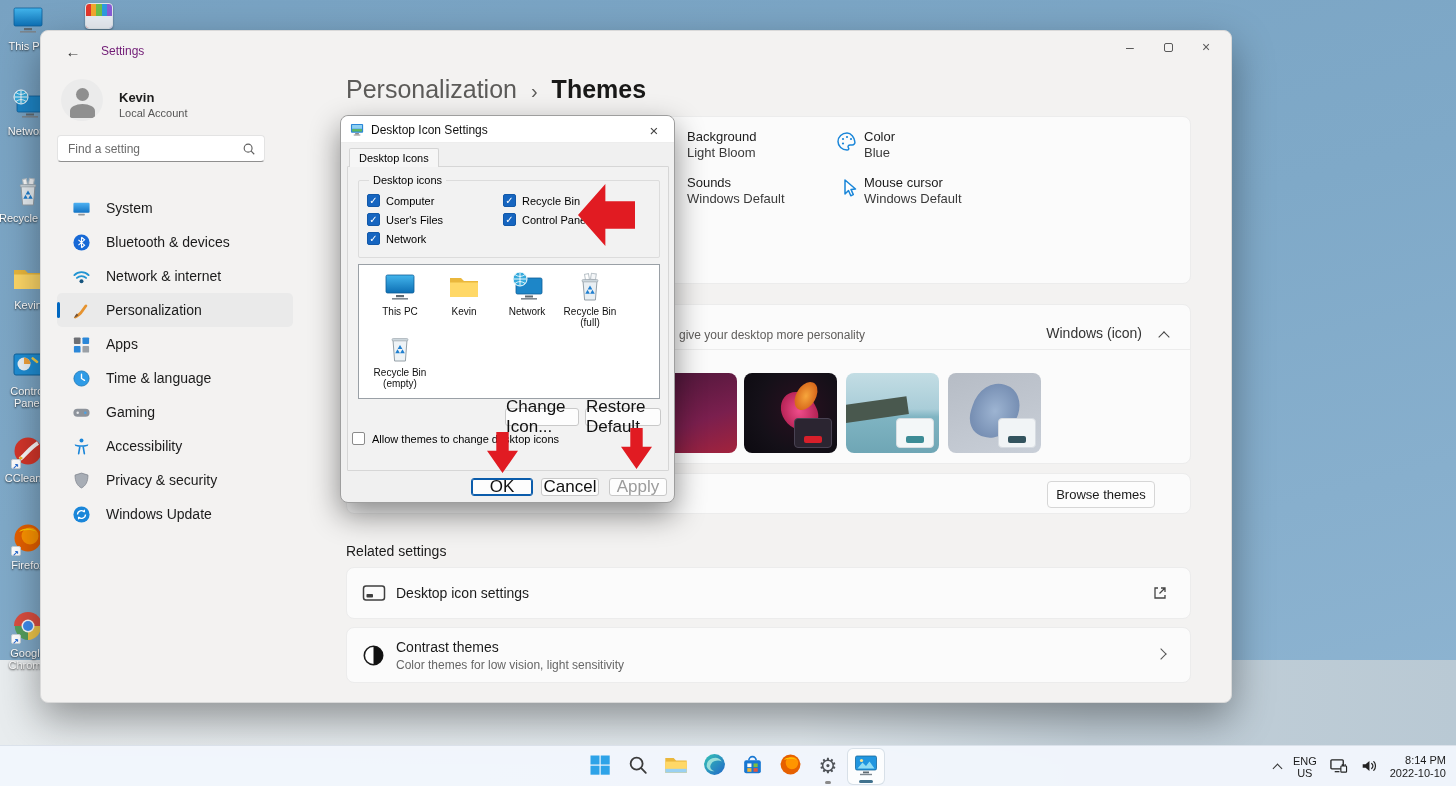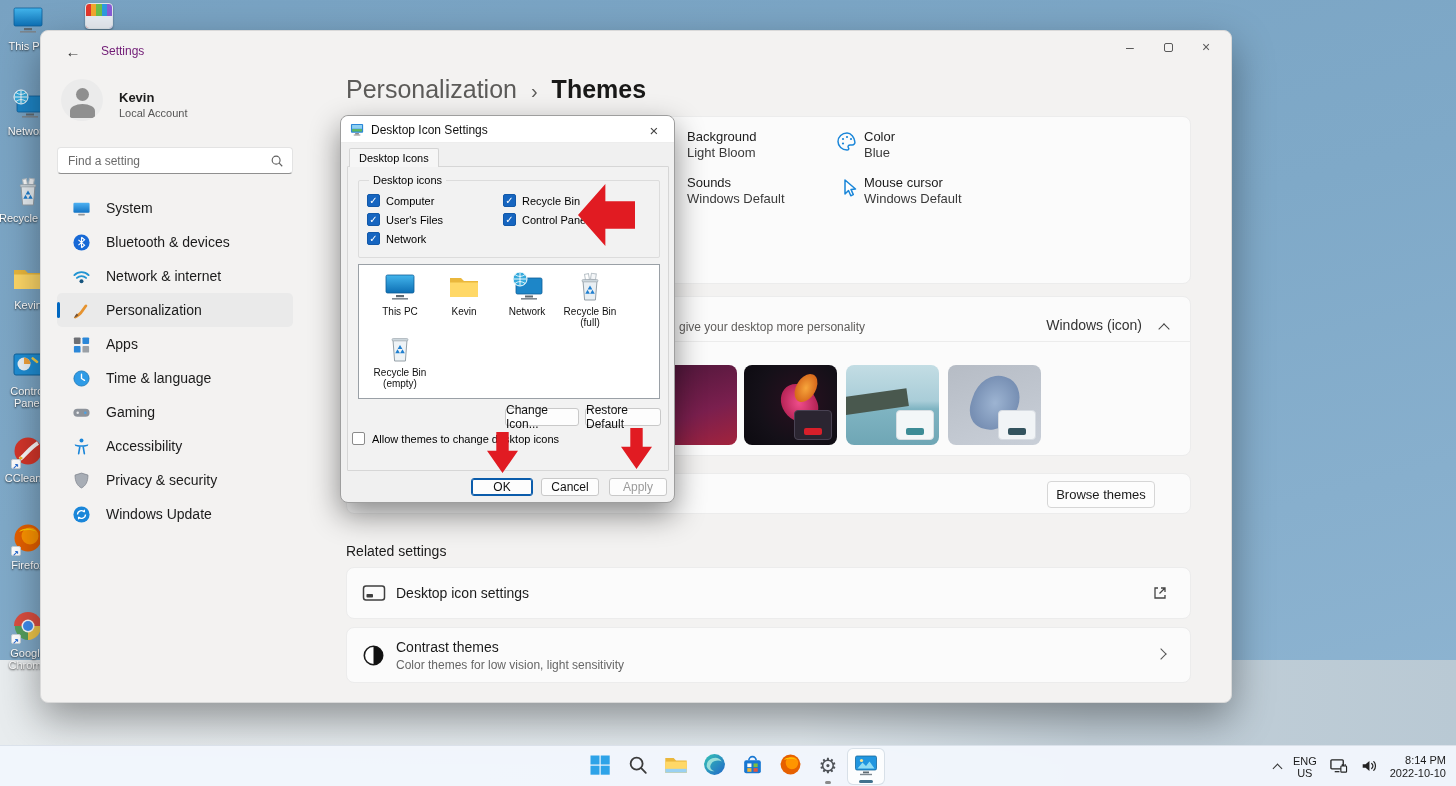--- a/index.html
+++ b/index.html
@@ -26,21 +26,21 @@
   .win-controls { position:absolute; right:6px; top:4px; display:flex; }
   .wc { width:38px; height:24px; display:flex; align-items:center; justify-content:center; color:#5a5a5a; font-size:14px; }
   .wc .maxbox { width:9px; height:9px; border:1.2px solid #5a5a5a; border-radius:2px; }
 
   
   .avatar { position:absolute; left:20px; top:48px; width:42px; height:42px; border-radius:50%; background:#ebebeb; overflow:hidden; }
   .avatar .head { position:absolute; left:15px; top:9px; width:13px; height:13px; border-radius:50%; background:#8f8f8f; }
   .avatar .bodyp { position:absolute; left:9px; top:25px; width:25px; height:14px; border-radius:50% 50% 0 0; background:#8f8f8f; }
   .acct-name { position:absolute; left:78px; top:59px; font-size:13px; font-weight:bold; color:#1b1b1b; }
   .acct-type { position:absolute; left:78px; top:76px; font-size:11px; color:#555; }
-  .searchbox { position:absolute; left:16px; top:116px; width:236px; height:27px; background:#fff; border:1px solid #e3e3e3; border-bottom:1px solid #8f8f8f; border-radius:4px; }
+  .searchbox { position:absolute; left:16px; top:104px; width:208px; height:27px; background:#fff; border:1px solid #e3e3e3; border-bottom:1px solid #8f8f8f; border-radius:4px; }
   .searchbox input { position:absolute; left:10px; top:1px; width:195px; height:23px; border:none; outline:none; font-size:12px; color:#333; background:transparent; font-family:"Liberation Sans",sans-serif; }
   .searchbox input::placeholder { color:#6b6b6b; }
   .search-ic { position:absolute; right:8px; top:6px; }
   .nav { position:absolute; left:16px; top:160px; width:236px; }
   .nav-item { position:relative; height:34px; display:flex; align-items:center; gap:15px; padding-left:14px; font-size:14px; color:#1b1b1b; border-radius:5px; }
   .nav-item.sel { background:#eaeaea; }
   .nav-item.sel:before { content:""; position:absolute; left:0px; top:9px; width:3px; height:16px; border-radius:2px; background:#0067c0; }
   .nav-ico { width:20px; height:20px; display:flex; align-items:center; justify-content:center; }
 
   
@@ -73,21 +73,21 @@
   .tab { position:absolute; left:8px; top:32px; height:19px; padding:0 9px; background:#f6f6f6; border:1px solid #d4d4d4; border-bottom:none; border-radius:2px 2px 0 0; display:flex; align-items:center; font-size:11px; z-index:2; }
   .tab-page { position:absolute; left:6px; top:50px; width:322px; height:305px; border:1px solid #d6d6d6; background:#f2f2f2; border-radius:1px; }
   .groupbox { position:absolute; left:10px; top:13px; width:302px; height:78px; border:1px solid #dcdcdc; border-radius:2px; }
   .grouplabel { position:absolute; left:10px; top:-7px; background:#f2f2f2; padding:0 4px; font-size:11px; }
   .cbrow { position:absolute; display:flex; align-items:center; gap:6px; }
   .cb { width:13px; height:13px; border-radius:2px; background:#1665c0; border:1px solid #1258a8; color:#fff; font-size:10px; line-height:11px; text-align:center; }
   .cb.un { background:#fff; border:1px solid #8b8b8b; }
   .listbox { position:absolute; left:10px; top:97px; width:302px; height:135px; background:#fff; border:1px solid #9aa0a6; }
   .licon { position:absolute; width:58px; text-align:center; font-size:10px; color:#111; line-height:11px; }
   .licon .limg { width:34px; height:34px; margin:0 auto 2px auto; position:relative; }
-  .win32btn { position:absolute; display:flex; align-items:center; justify-content:center; height:18px; background:#fdfdfd; border:1px solid #c9c9c9; border-radius:3px; font-size:12px; color:#111; }
+  .win32btn { position:absolute; display:flex; align-items:center; justify-content:center; height:18px; background:#fdfdfd; border:1px solid #c9c9c9; border-radius:3px; font-size:17px; color:#111; }
   .win32btn.default { border:1px solid #0b5cab; box-shadow:inset 0 0 0 1px #0b5cab; }
   .win32btn.disabled { color:#9b9b9b; }
   .allow-row { position:absolute; left:11px; top:316px; display:flex; align-items:center; gap:7px; }
 
   
   .arrow { position:absolute; background:#e11b22; filter:drop-shadow(0 1px 1px rgba(0,0,0,.35)); }
   .arrow-left { clip-path:polygon(0% 50%, 48% 0%, 48% 28%, 100% 28%, 100% 72%, 48% 72%, 48% 100%); }
   .arrow-down { clip-path:polygon(30% 0%, 70% 0%, 70% 46%, 100% 46%, 50% 100%, 0% 46%, 30% 46%); }
 
   
@@ -395,21 +395,21 @@
         <svg width="22" height="22" viewBox="0 0 22 22">
             <path d="M7 3 L7 17 L10.5 13.5 L12.8 18.8 L15.3 17.6 L13 12.4 L17.5 12 Z" fill="#fff" stroke="#1a86d9" stroke-width="1.5" stroke-linejoin="round"></path>
           </svg>
       </div>
       <div style="position:absolute;left:517px;top:58px;">
         <div class="prop-label">Mouse cursor</div>
         <div class="prop-value">Windows Default</div>
       </div>
     </div>
 
-    <div class="card" style="left:305px;top:265px;width:845px;height:160px;text-align:center;">
+    <div class="card" style="left:305px;top:273px;width:845px;height:160px;text-align:center;">
       <div class="theme-caption">give your desktop more personality</div>
       <div class="theme-current">Windows (icon)</div>
       <span class="chev-up"></span>
       <div class="divider"></div>
       <div class="thumb" style="left:297px;background:linear-gradient(160deg,#4a1638 0%,#7a1f4e 60%,#a3233c 100%);"></div>
       <div class="thumb" style="left:397px;background:radial-gradient(circle at 60% 45%, #2a1020 0%, #141018 60%, #0c0a10 100%);">
         <div style="position:absolute;left:38px;top:18px;width:34px;height:40px;background:radial-gradient(closest-side,#ef4d8b,#b82558);border-radius:50% 60% 40% 60%;transform:rotate(-25deg);"></div>
         <div style="position:absolute;left:52px;top:8px;width:20px;height:30px;background:radial-gradient(closest-side,#f7a63c,#d86a1c);border-radius:60% 40% 60% 40%;transform:rotate(20deg);"></div>
         <div class="mini-win" style="background:#2b2531;border:1px solid #494253;">
             <span class="mini-pill" style="background:#d81f2a;"></span>

